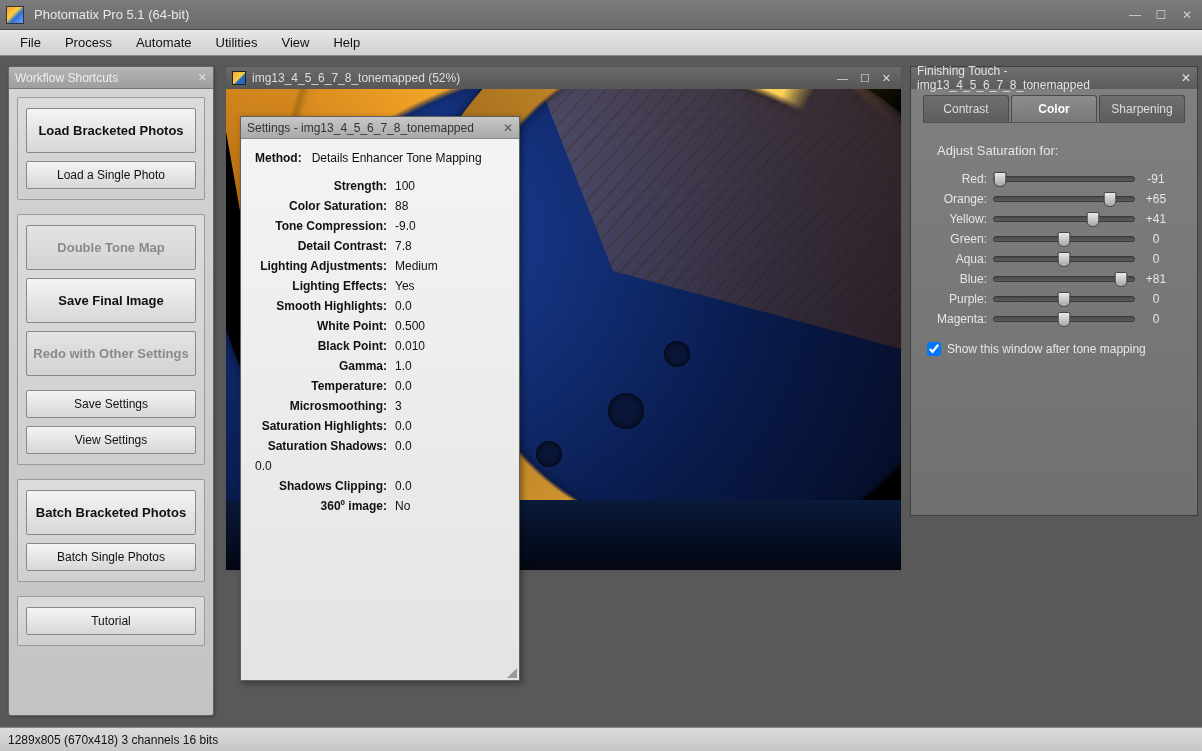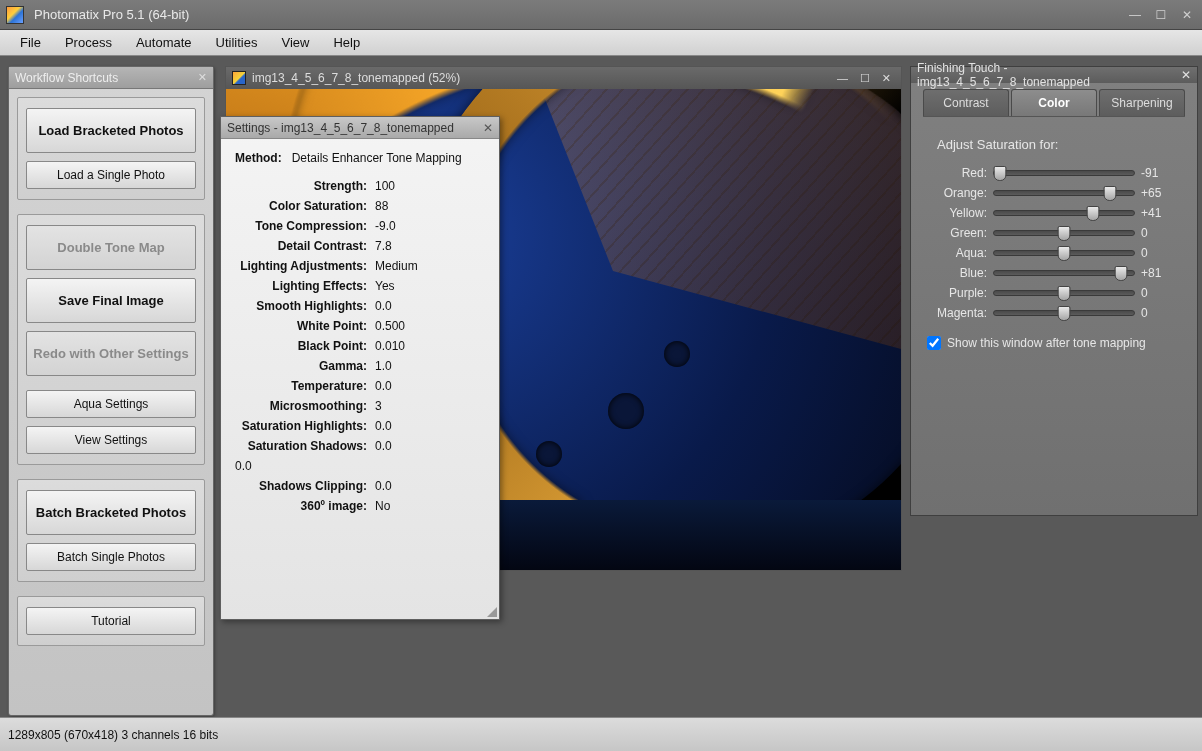--- a/index.html
+++ b/index.html
@@ -71,21 +71,21 @@
     padding:6px 4px;
     margin-bottom:8px;
     cursor:pointer;
   }
   .wf-btn.big { font-size:13px; font-weight:600; padding:14px 4px; }
   .wf-btn.disabled { color:#8a8a8a; background: linear-gradient(#e3e3e3,#d3d3d3); cursor:default; }
   .wf-group { border:1px solid #9a9a9a; border-radius:2px; padding:10px 8px; margin-bottom:14px; background: linear-gradient(#dcdcdc,#cfcfcf); }
 
   
   .settings-win {
-    position:absolute; left:220px; top:60px; width:280px; height:504px;
+    position:absolute; left:240px; top:60px; width:280px; height:565px;
     background: linear-gradient(#f4f4f4,#e4e4e4);
     border:1px solid #5f5f5f;
     box-shadow: 2px 2px 6px rgba(0,0,0,.4);
     z-index:5;
   }
   .settings-win .win-head {
     height:22px; background: linear-gradient(#c8c8c8,#a9a9a9);
     display:flex;align-items:center; padding:0 6px; font-size:12px; color:#333;
     border-bottom:1px solid #888;
   }
@@ -164,21 +164,21 @@
   }
 
   
   .finishing {
     position:absolute; right:4px; top:10px; width:288px; height:450px;
     background: linear-gradient(#808080,#707070);
     border:1px solid #3f3f3f;
     color:#e6e6e6;
   }
   .finishing .win-head {
-    height:16px; background: linear-gradient(#6f6f6f,#5c5c5c);
+    height:22px; background: linear-gradient(#6f6f6f,#5c5c5c);
     display:flex;align-items:center; padding:0 6px; font-size:12px; color:#e2e2e2;
   }
   .finishing .win-head .close{margin-left:auto;cursor:pointer;}
   .ft-tabs { display:flex; padding:6px 12px 0 12px; gap:2px; }
   .ft-tab {
     flex:1; text-align:center; font-size:12px; color:#ddd;
     padding:6px 0;
     background: linear-gradient(#6e6e6e,#5d5d5d);
     border:1px solid #4a4a4a; border-bottom:none;
     border-radius:3px 3px 0 0;
@@ -197,36 +197,36 @@
     background: linear-gradient(#4a4a4a,#5b5b5b);
     border:1px solid #3a3a3a; border-radius:3px;
     cursor:pointer;
   }
   .sat-row .slider .thumb {
     position:absolute; top:-5px; width:13px; height:15px;
     background: linear-gradient(#eaeaea,#a5a5a5);
     border:1px solid #444; border-radius:2px 2px 6px 6px;
     transform: translateX(-50%);
   }
-  .sat-row .val { width:36px; text-align:left; padding-left:6px; }
+  .sat-row .val { width:36px; text-align:center; padding-left:6px; }
 
   .ft-buttons { display:flex; justify-content:space-between; padding:10px 14px; }
   .ft-btn {
     width:84px; text-align:center; font-size:13px; color:#111;
     padding:6px 0;
     background: linear-gradient(#f0f0f0,#d2d2d2);
     border:1px solid #555; border-radius:3px;
     cursor:pointer;
   }
   .ft-check { display:flex; align-items:center; gap:6px; padding:4px 16px 10px 16px; font-size:12px; }
   .ft-check input { width:14px; height:14px; }
 
   
   .statusbar {
-    position:absolute; left:0; right:0; bottom:0; height:34px;
+    position:absolute; left:0; right:0; bottom:0; height:24px;
     background: linear-gradient(#dcdcdc,#c6c6c6);
     border-top:1px solid #888;
     display:flex; align-items:center; padding:0 8px;
     font-size:12px; color:#111;
   }
 </style>
 </head>
 <body>
 
 <div class="titlebar">
@@ -258,21 +258,21 @@
     <div class="sidebar-body">
       <div class="wf-group">
         <button class="wf-btn big">Load Bracketed Photos</button>
         <button class="wf-btn" style="margin-bottom:0">Load a Single Photo</button>
       </div>
       <div class="wf-group">
         <button class="wf-btn big disabled">Double Tone Map</button>
         <button class="wf-btn big">Save Final Image</button>
         <button class="wf-btn big disabled">Redo with Other Settings</button>
         <div style="height:6px"></div>
-        <button class="wf-btn">Aqua Settings</button>
+        <button class="wf-btn">Save Settings</button>
         <button class="wf-btn" style="margin-bottom:0">View Settings</button>
       </div>
       <div class="wf-group">
         <button class="wf-btn big">Batch Bracketed Photos</button>
         <button class="wf-btn" style="margin-bottom:0">Batch Single Photos</button>
       </div>
       <div class="wf-group">
         <button class="wf-btn" style="margin-bottom:0">Tutorial</button>
       </div>
     </div>

